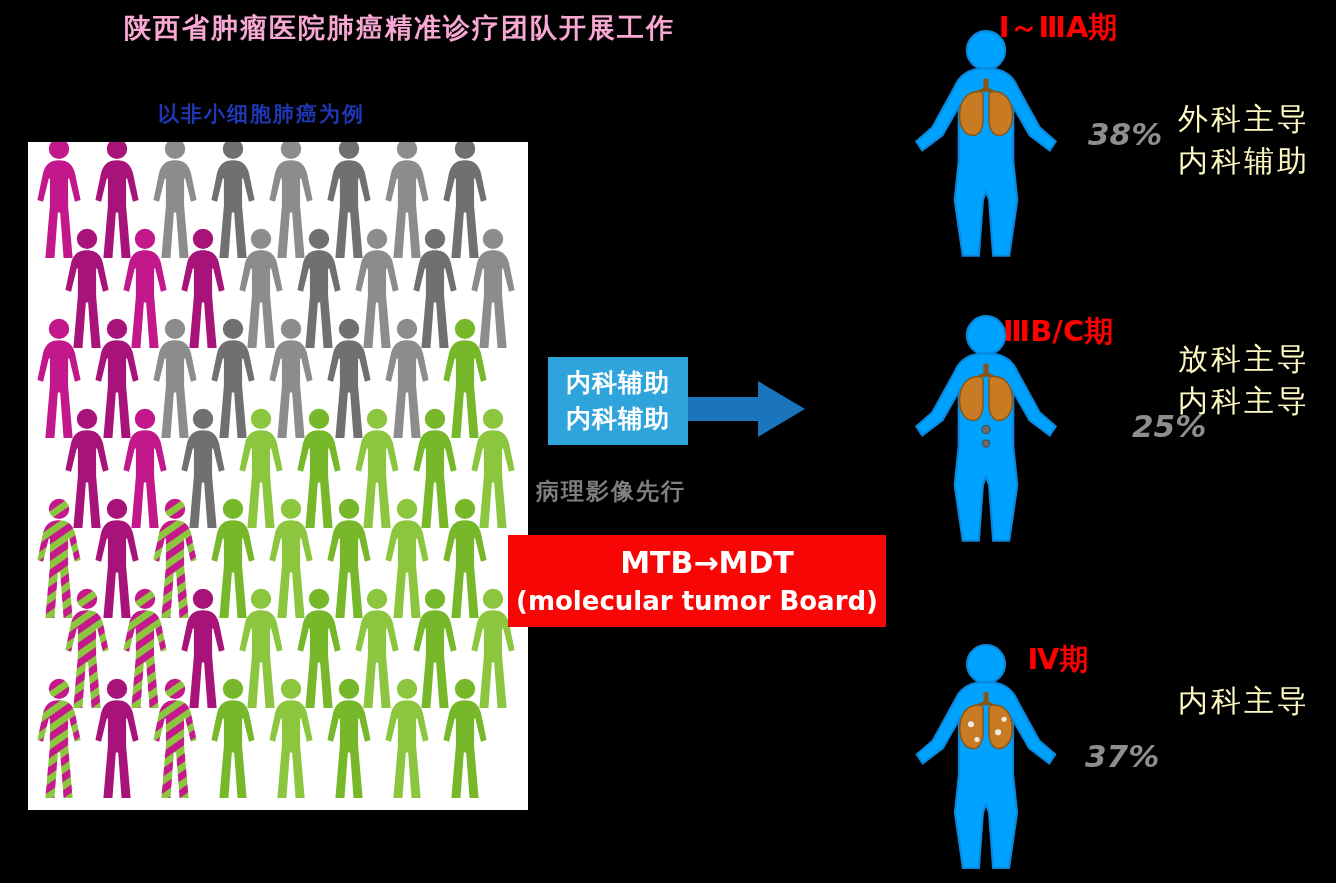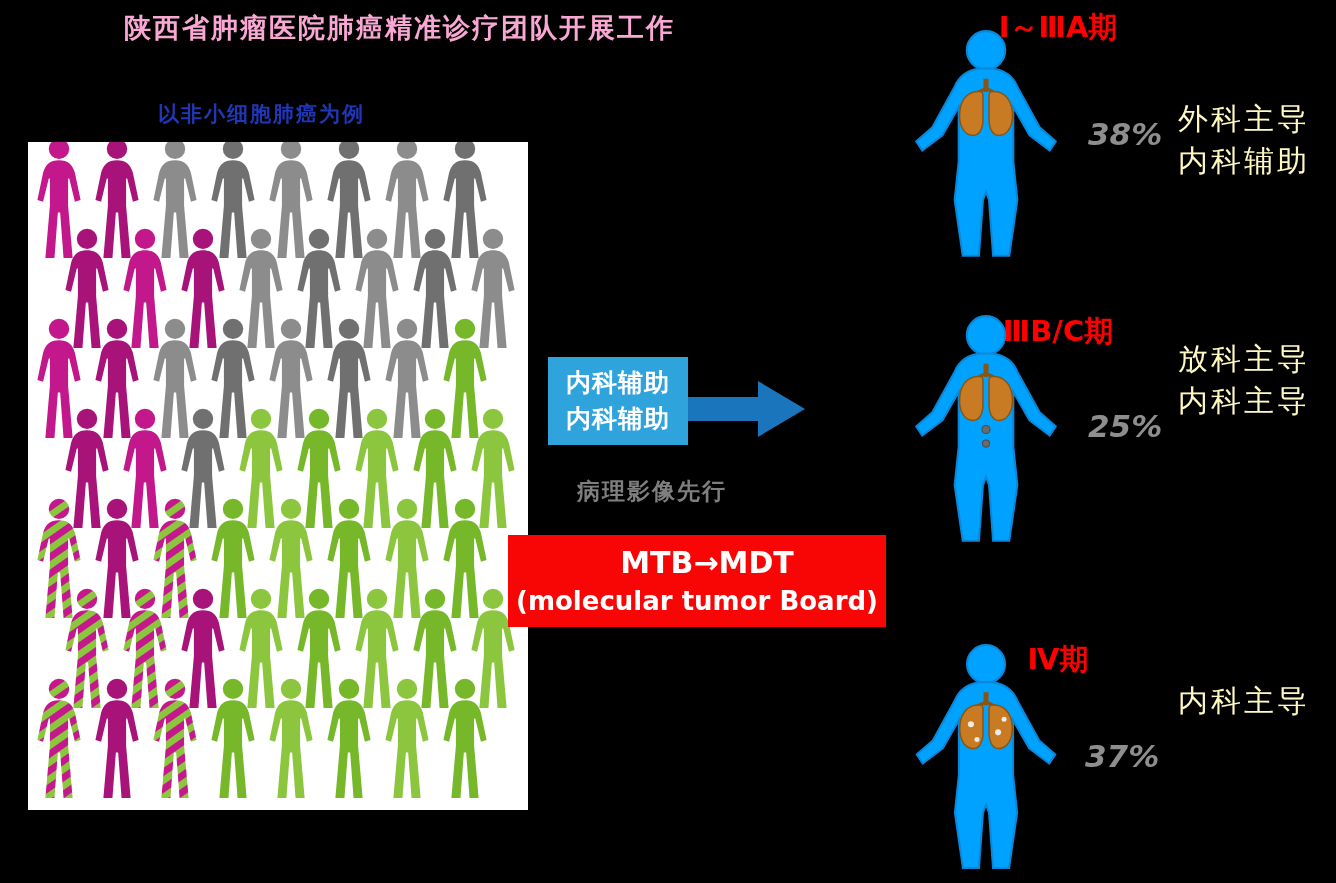--- a/index.html
+++ b/index.html
@@ -18,21 +18,21 @@
   #crowd{position:absolute;left:28px;top:142px;width:500px;height:668px;
     background:#ffffff;overflow:hidden;}
   .crowd-person{position:absolute;width:50px;height:128px;}
 
   #processBox{position:absolute;left:548px;top:357px;width:140px;height:88px;
     background:#2EA3DC;color:#fff;font-size:25px;font-weight:bold;
     display:flex;flex-direction:column;justify-content:center;align-items:center;
     line-height:1.45;letter-spacing:1px;}
   #arrow{position:absolute;left:688px;top:379px;width:118px;height:60px;}
   #note{position:absolute;left:536px;top:476px;font-size:23px;font-weight:bold;
-    color:#7F7F7F;letter-spacing:2px;margin-left:41px;}
+    color:#7F7F7F;letter-spacing:2px;}
 
   #mtbBox{position:absolute;left:508px;top:535px;width:378px;height:92px;
     background:#F80505;color:#fff;text-align:center;
     display:flex;flex-direction:column;justify-content:center;line-height:1.35;}
   .mtb1{font-size:30px;font-weight:bold;padding-left:20px;}
   .mtb2{font-size:26px;font-weight:bold;}
 
   .stage-label{position:absolute;width:200px;text-align:center;color:#FF0000;
     font-weight:bold;font-size:29px;}
   #label1{left:958px;top:8px;}
@@ -40,21 +40,21 @@
   #label3{left:958px;top:640px;}
 
   .body-svg{position:absolute;width:172px;height:238px;}
   #fig1{left:900px;top:30px;}
   #fig2{left:900px;top:315px;}
   #fig3{left:900px;top:644px;height:236px;}
 
   .stage-pct{position:absolute;font-size:31px;font-style:italic;font-weight:bold;
     color:#8E8E8E;}
   #pct1{left:1088px;top:116px;}
-  #pct2{left:1088px;top:408px;}
+  #pct2{left:1132px;top:408px;}
   #pct3{left:1085px;top:738px;}
 
   .stage-roles{position:absolute;color:#fef9c3;font-size:30px;line-height:42px;
     letter-spacing:3px;white-space:nowrap;}
   #roles1{left:1178px;top:98px;}
   #roles2{left:1178px;top:338px;}
   #roles3{left:1178px;top:680px;}
 
   #defs{position:absolute;width:0;height:0;}
 </style>

